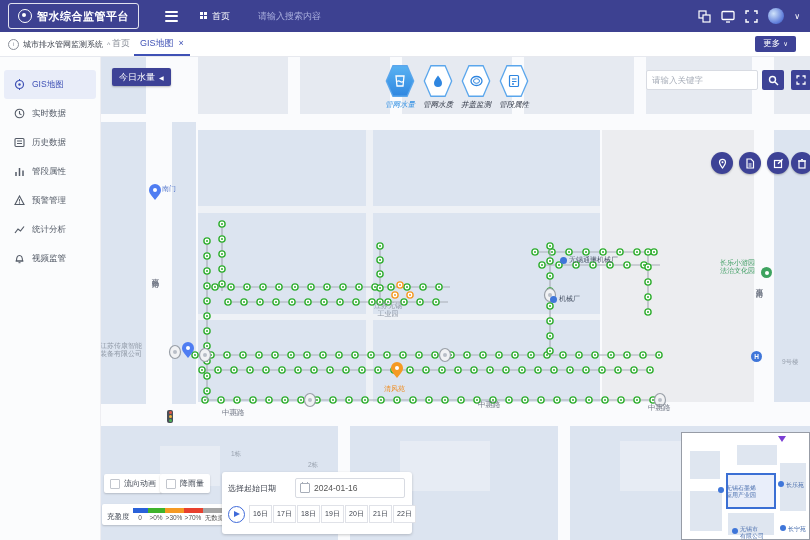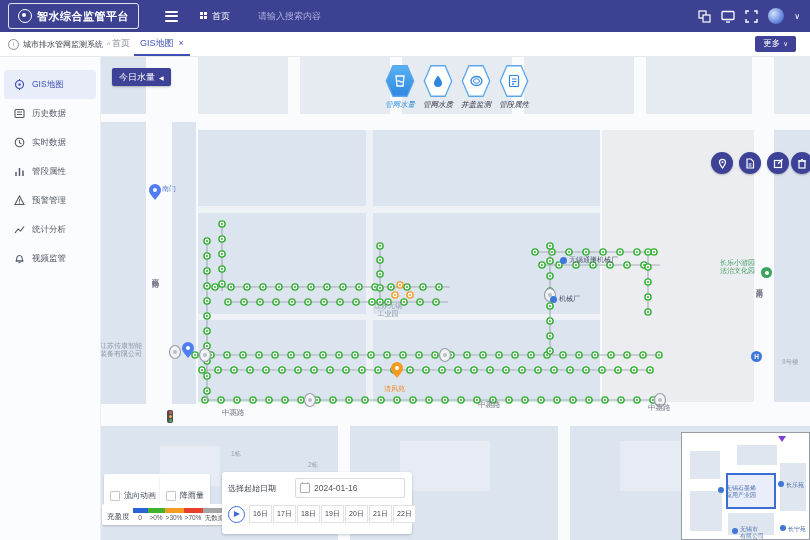--- a/index.html
+++ b/index.html
@@ -70,21 +70,21 @@
   .hex-item.active .hex .in{background:linear-gradient(180deg,#58b2f2,#2f86e0);}
   .hex-lbl{font-size:7.5px;color:#2c3342;margin-top:2px;}
   .hex-item.active .hex-lbl{color:#2f8fe3;}
   .srch-grp{position:absolute;left:546px;top:14px;display:flex;align-items:center;z-index:6;}
   .srch-in{width:100px;height:18px;border:1px solid #d8dbe2;border-radius:2px;background:#fff;font-size:8.5px;padding:0 5px;outline:none;color:#555;}
   .srch-in::placeholder{color:#a7adb8;}
   .sq-btn{width:22px;height:20px;background:#3d4296;border-radius:2px;margin-left:4px;display:flex;align-items:center;justify-content:center;cursor:pointer;}
   .circ-row{position:absolute;top:96px;left:0;width:710px;height:0;z-index:6;}
   .circ{position:absolute;width:22px;height:22px;border-radius:50%;background:#3d4296;display:flex;align-items:center;justify-content:center;cursor:pointer;box-shadow:0 1px 2px rgba(0,0,0,.25);}
   
-  .chk-btn{position:absolute;height:19px;background:#fff;border-radius:2px;box-shadow:0 1px 2px rgba(0,0,0,.18);display:flex;align-items:center;gap:4px;padding:12px 6px;font-size:8px;color:#3f4652;z-index:7;cursor:pointer;}
+  .chk-btn{position:absolute;height:19px;background:#fff;border-radius:2px;box-shadow:0 1px 2px rgba(0,0,0,.18);display:flex;align-items:center;gap:4px;padding:0 6px;font-size:8px;color:#3f4652;z-index:7;cursor:pointer;}
   .chk{width:8px;height:8px;border:1px solid #c2c6cd;border-radius:1px;background:#fff;}
   .legend{position:absolute;left:2px;top:448px;background:#fff;border-radius:2px;box-shadow:0 1px 2px rgba(0,0,0,.18);display:flex;align-items:flex-start;padding:4px 5px 2px;z-index:7;}
   .leg-title{font-size:7.5px;color:#3f4652;margin:4px 3px 0 0;}
   .leg-col{display:flex;flex-direction:column;align-items:center;}
   .leg-col .bar{height:5px;width:100%;}
   .leg-col .t{font-size:6.5px;color:#555;margin-top:1px;white-space:nowrap;}
   .date-panel{position:absolute;left:122px;top:416px;width:190px;height:62px;background:#fff;border-radius:3px;box-shadow:0 1px 3px rgba(0,0,0,.2);z-index:7;padding:6px 4px 0 6px;box-sizing:border-box;}
   .dp-row1{display:flex;align-items:center;gap:19px;}
   .dp-lbl{font-size:8px;color:#3a3f4a;white-space:nowrap;}
   .dp-input{width:100px;height:18px;border:1px solid #d8dbe2;border-radius:2px;display:flex;align-items:center;gap:4px;padding:0 4px;font-size:8.5px;color:#555;cursor:text;}
@@ -170,32 +170,32 @@
     <svg width="11" height="11" viewBox="0 0 11 11">
         <circle cx="5.5" cy="5.5" r="4" fill="none" stroke="currentColor" stroke-width="1.2"></circle>
         <circle cx="5.5" cy="5.5" r="1.2" fill="currentColor"></circle>
         <line x1="5.5" y1="0" x2="5.5" y2="2" stroke="currentColor"></line>
         <line x1="5.5" y1="9" x2="5.5" y2="11" stroke="currentColor"></line>
       </svg>
     <span>GIS地图</span>
   </div>
   <div class="s-item">
     <svg width="11" height="11" viewBox="0 0 11 11">
+        <circle cx="5.5" cy="5.5" r="4.3" fill="none" stroke="currentColor" stroke-width="1.1"></circle>
+        <path d="M5.5 3v2.7l2 1.2" fill="none" stroke="currentColor" stroke-width="1.1"></path>
+      </svg>
+    <span>实时数据</span>
+  </div>
+  <div class="s-item">
+    <svg width="11" height="11" viewBox="0 0 11 11">
         <rect x="1" y="1.5" width="9" height="8" rx="1" fill="none" stroke="currentColor" stroke-width="1.1"></rect>
         <line x1="3" y1="4" x2="8" y2="4" stroke="currentColor"></line>
         <line x1="3" y1="6.5" x2="8" y2="6.5" stroke="currentColor"></line>
       </svg>
     <span>历史数据</span>
-  </div>
-  <div class="s-item">
-    <svg width="11" height="11" viewBox="0 0 11 11">
-        <circle cx="5.5" cy="5.5" r="4.3" fill="none" stroke="currentColor" stroke-width="1.1"></circle>
-        <path d="M5.5 3v2.7l2 1.2" fill="none" stroke="currentColor" stroke-width="1.1"></path>
-      </svg>
-    <span>实时数据</span>
   </div>
   <div class="s-item">
     <svg width="11" height="11" viewBox="0 0 11 11">
         <line x1="2" y1="10" x2="2" y2="6" stroke="currentColor" stroke-width="1.5"></line>
         <line x1="5.5" y1="10" x2="5.5" y2="2" stroke="currentColor" stroke-width="1.5"></line>
         <line x1="9" y1="10" x2="9" y2="4.5" stroke="currentColor" stroke-width="1.5"></line>
       </svg>
     <span>管段属性</span>
   </div>
   <div class="s-item">
@@ -697,20 +697,34 @@
               <line x1="5" y1="5" x2="9.5" y2="5" stroke="#2f86e0"></line>
               <line x1="5" y1="7.5" x2="9.5" y2="7.5" stroke="#2f86e0"></line>
               <circle cx="6" cy="10" r="1" fill="#2f86e0"></circle>
             </svg>
       </div>
         </div>
       <span class="hex-lbl">管段属性</span>
     </div>
   </div>
 
+  <div class="srch-grp">
+    <input class="srch-in" placeholder="请输入关键字" style="">
+    <div class="sq-btn">
+      <svg width="11" height="11" viewBox="0 0 11 11">
+          <circle cx="4.5" cy="4.5" r="3" fill="none" stroke="#fff" stroke-width="1.4"></circle>
+          <line x1="7" y1="7" x2="10" y2="10" stroke="#fff" stroke-width="1.4"></line>
+        </svg>
+    </div>
+    <div class="sq-btn" style="margin-left:7px;width:20px">
+      <svg width="10" height="10" viewBox="0 0 10 10">
+          <path d="M1 3.5V1h2.5M6.5 1H9v2.5M9 6.5V9H6.5M3.5 9H1V6.5" fill="none" stroke="#fff" stroke-width="1.3"></path>
+        </svg>
+    </div>
+  </div>
 
   <div class="circ-row">
     <div class="circ" style="left:611px">
       <svg width="11" height="11" viewBox="0 0 11 11">
           <path d="M5.5 10C3.5 7.3 2.5 6 2.5 4.3a3 3 0 0 1 6 0C8.5 6 7.5 7.3 5.5 10Z" fill="none" stroke="#fff" stroke-width="1.2"></path>
           <circle cx="5.5" cy="4.3" r="1" fill="#fff"></circle>
         </svg>
     </div>
     <div class="circ" style="left:639px">
       <svg width="10" height="11" viewBox="0 0 10 11">

